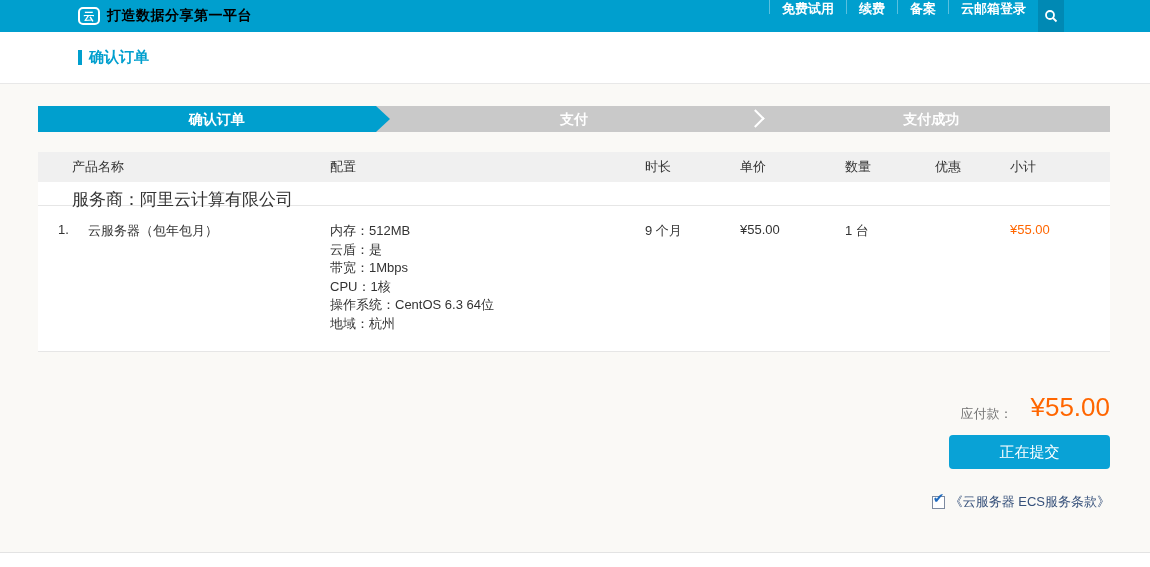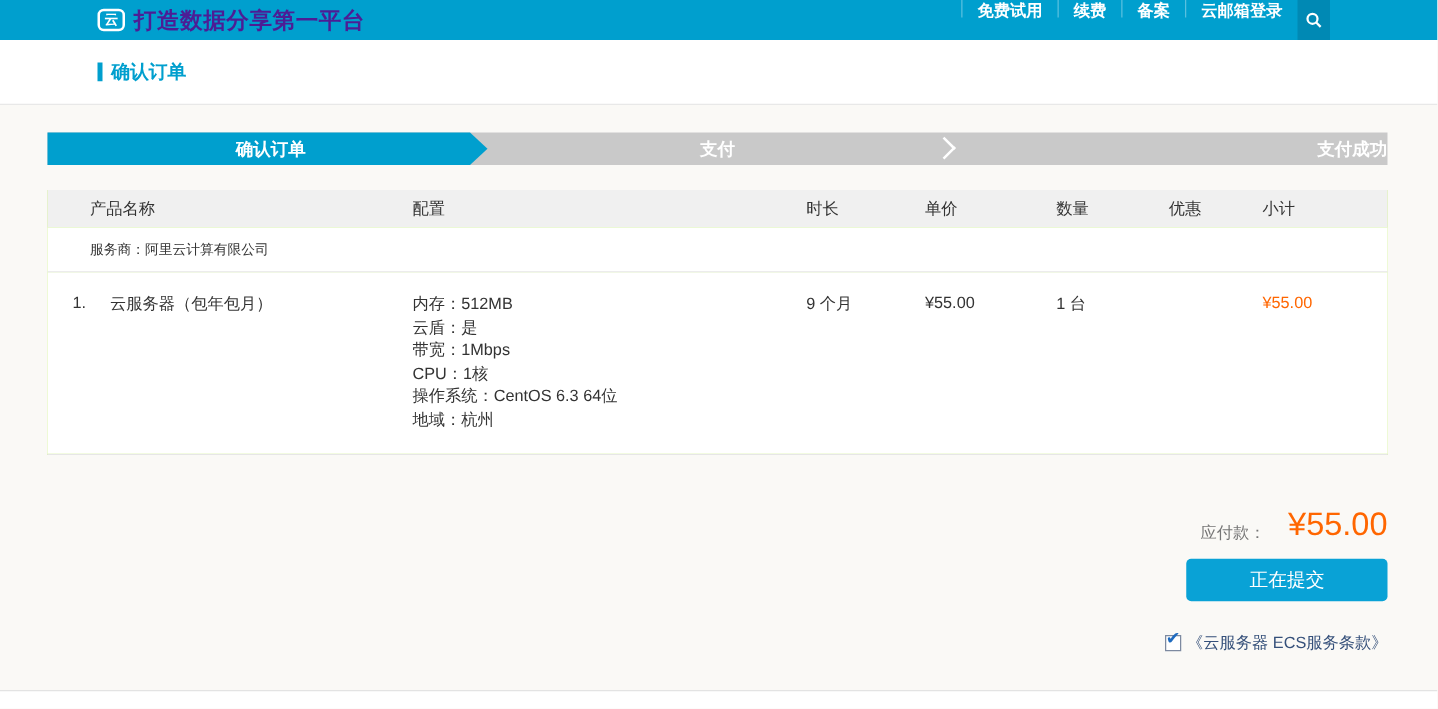--- a/index.html
+++ b/index.html
@@ -26,21 +26,21 @@
     justify-content:space-between;
   }
   .brand{display:flex;align-items:center;padding-left:78px;cursor:pointer;}
   .logo{
     width:22px;height:18px;
     border:2px solid #fff;border-radius:5px;
     display:inline-flex;align-items:center;justify-content:center;
     margin-right:7px;
   }
   .logo-char{color:#fff;font-size:11px;font-weight:bold;line-height:1;}
-  .slogan{color:#4c1d95;font-size:18px;font-weight:bold;letter-spacing:.5px;}
+  .slogan{color:#000000;font-size:14px;font-weight:bold;letter-spacing:.5px;}
   .topnav{display:flex;align-items:flex-start;height:32px;padding-right:86px;}
   .nav-divider{width:1px;height:14px;background:rgba(255,255,255,.35);margin:0 12px;}
   .nav-item{
     color:#fff;font-size:13px;font-weight:bold;text-decoration:none;
     cursor:pointer;white-space:nowrap;
   }
   .search-btn{
     width:26px;height:32px;margin-left:12px;
     background:#0089b4;
     display:flex;align-items:center;justify-content:center;
@@ -77,30 +77,30 @@
     position:absolute;left:66.3%;top:6px;width:13px;height:13px;
     border-top:2px solid #fff;border-right:2px solid #fff;
     transform:rotate(45deg);
   }
   .step-label{
     position:absolute;top:0;height:26px;line-height:26px;width:33.33%;
     text-align:center;color:#fff;font-size:14px;font-weight:bold;
   }
   .step-label.s1{left:0;}
   .step-label.s2{left:33.33%;}
-  .step-label.s3{left:66.66%;text-align:right;}
+  .step-label.s3{left:66.66%;}
 
   
   .order-table{margin-top:20px;background:#bef264;border-bottom:1px solid #e6e6e6;}
   .t-grid{display:grid;grid-template-columns:292px 315px 95px 105px 90px 75px 100px;}
   .t-head{background:#f0f0f0;height:30px;align-items:center;font-size:13px;color:#333;}
   .t-head .c1{padding-left:34px;}
   .t-provider{
-    height:36px;line-height:36px;padding-left:34px;
-    font-size:11px;color:#333;border-bottom:1px solid #e6e6e6;background:#fff;
+    height:24px;line-height:36px;padding-left:34px;
+    font-size:17px;color:#333;border-bottom:1px solid #e6e6e6;background:#fff;
   }
   .t-row{padding:16px 0 18px 0;font-size:13px;color:#333;background:#fff;}
   .product-cell{display:flex;padding-left:20px;}
   .row-index{width:30px;flex:none;}
   .config div{line-height:18.5px;}
   .cell-subtotal{color:var(--accent-orange);}
 
   
   .pay-area{margin-top:40px;display:flex;flex-direction:column;align-items:flex-end;}
   .payable{display:flex;align-items:flex-end;gap:16px;}

